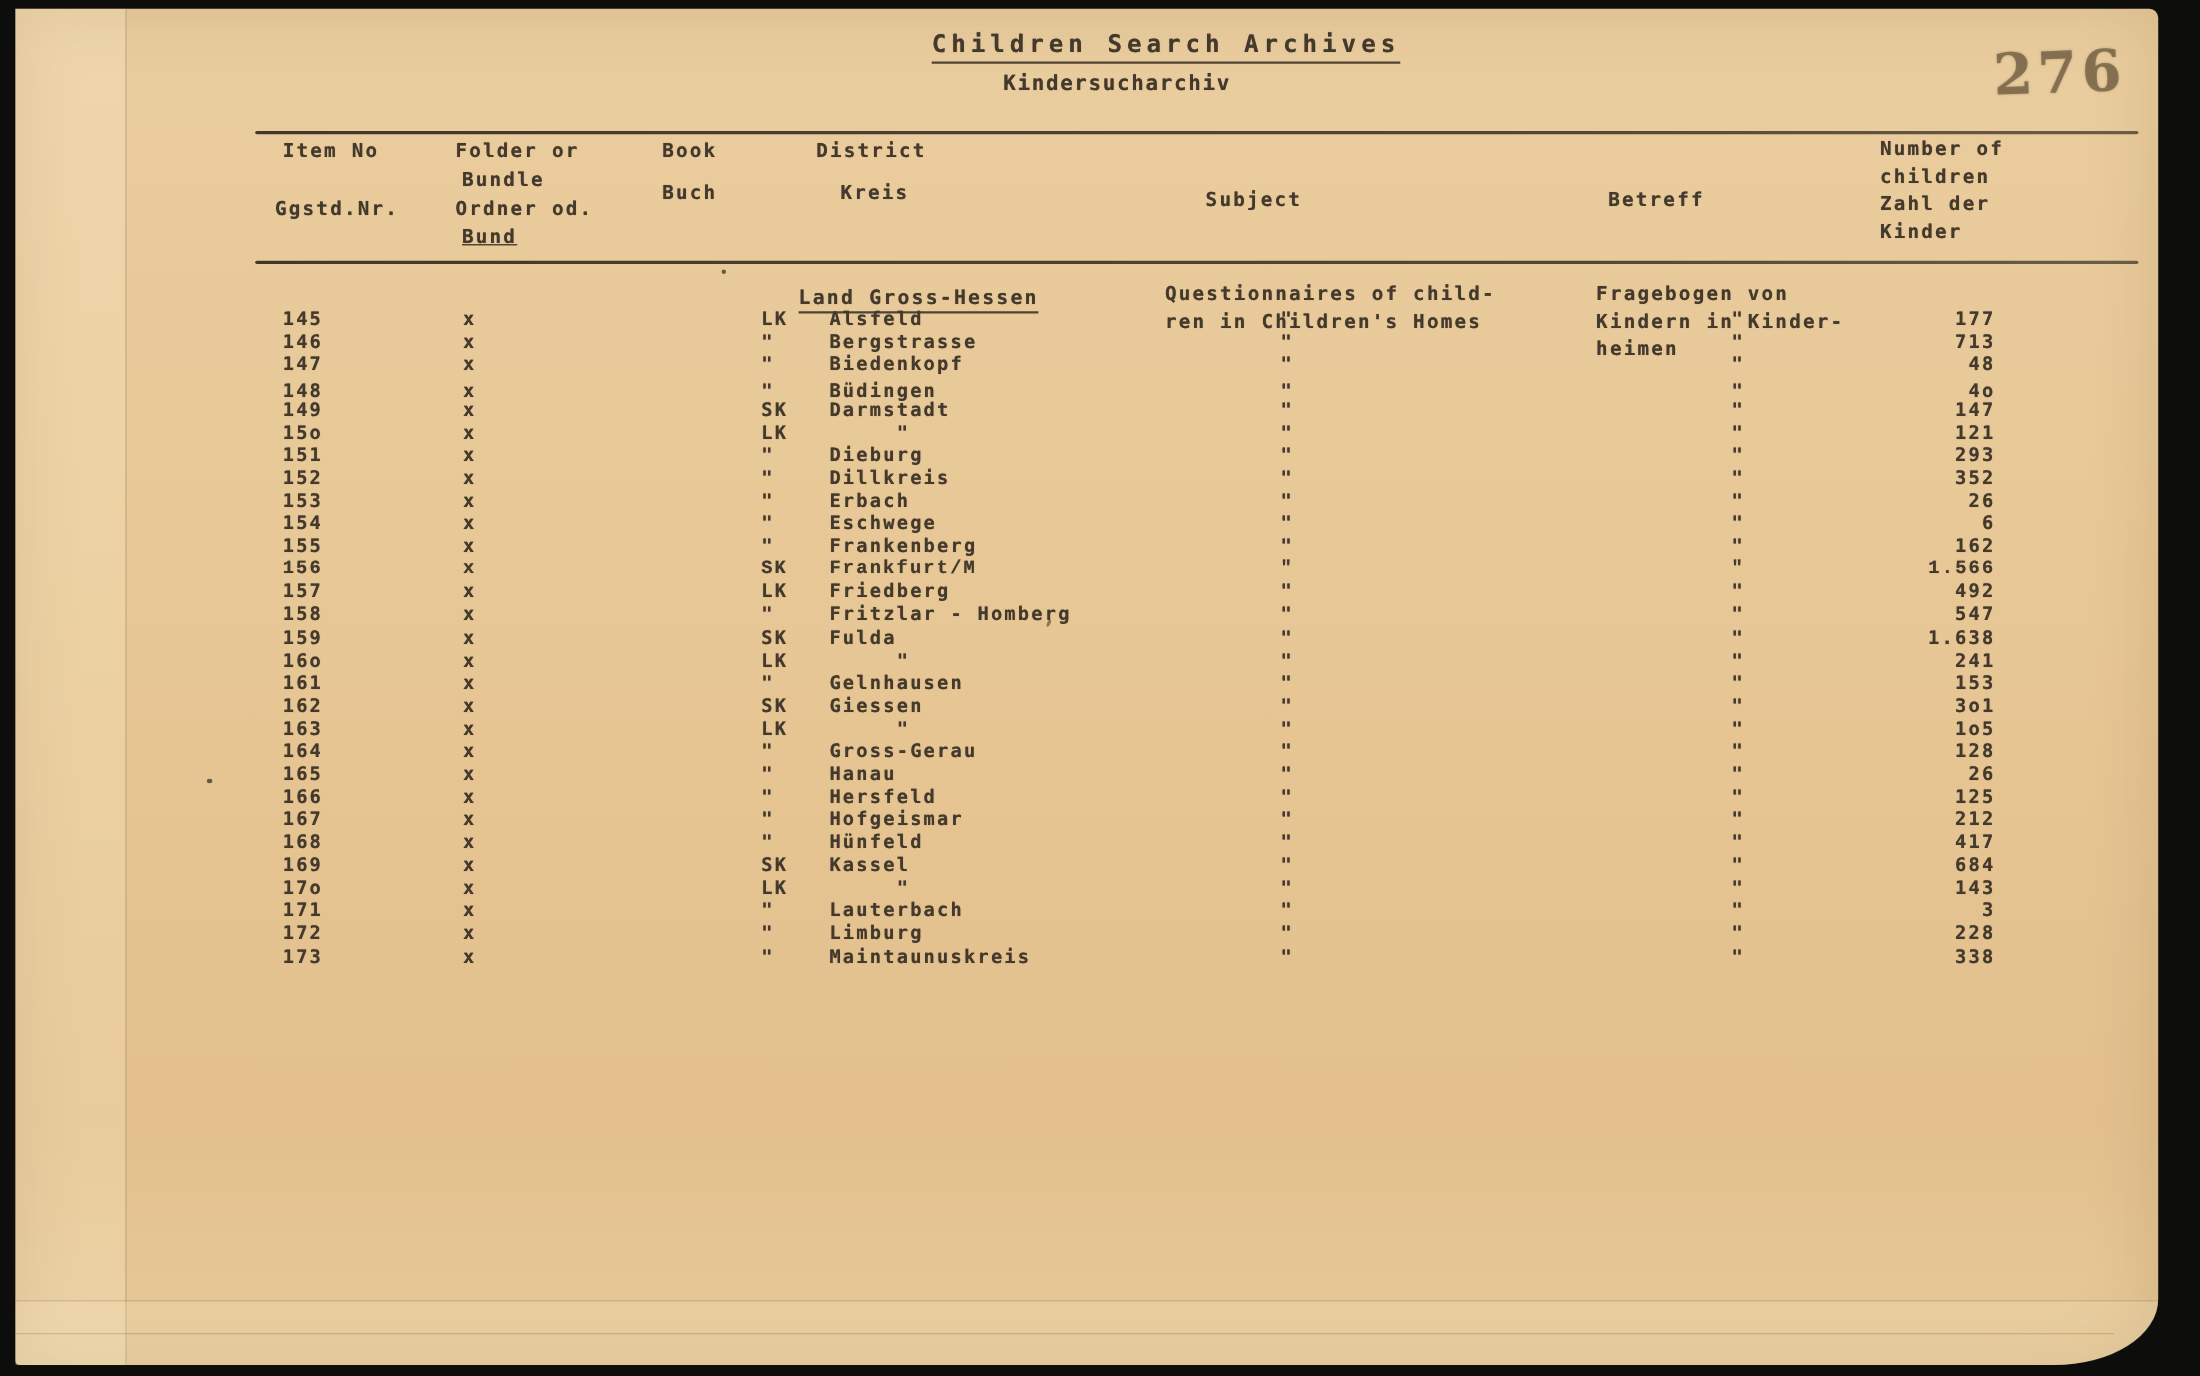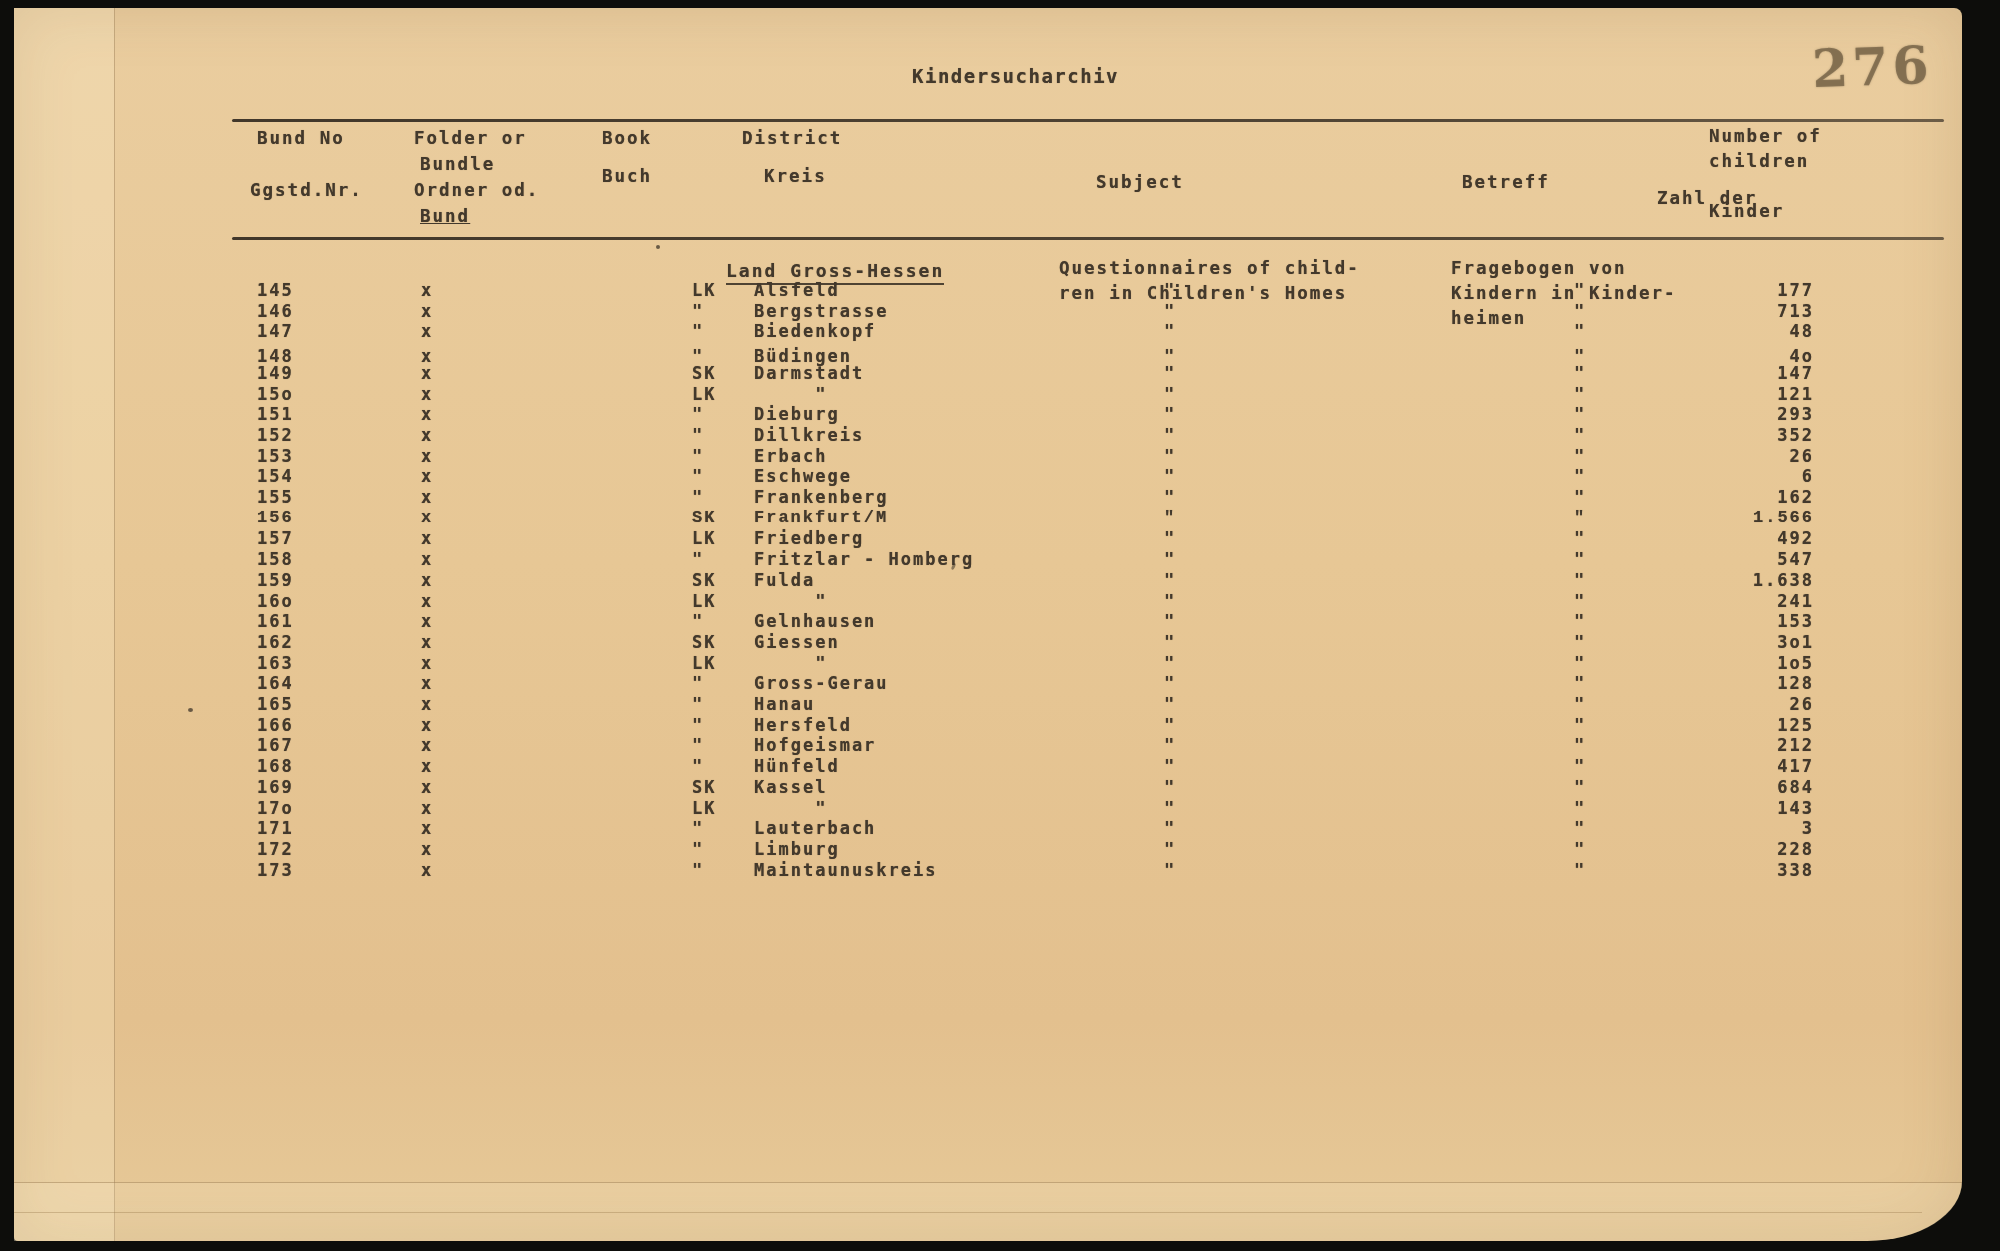--- a/index.html
+++ b/index.html
@@ -72,21 +72,21 @@
   .h-folder-3{left:400px;top:172px;}
   .h-folder-4{left:406px;top:198px;text-decoration:underline;}
   .h-book-en{left:588px;top:120px;}
   .h-book-de{left:588px;top:158px;}
   .h-district-en{left:728px;top:120px;}
   .h-district-de{left:750px;top:158px;}
   .h-subject{left:1082px;top:164px;}
   .h-betreff{left:1448px;top:164px;}
   .h-num-1{left:1695px;top:118px;}
   .h-num-2{left:1695px;top:143px;}
-  .h-num-3{left:1643px;top:168px;margin-top:12px;}
+  .h-num-3{left:1695px;top:168px;}
   .h-num-4{left:1695px;top:193px;}
   
   #section-region{
     left:712px;top:252px;font-size:18px;
     border-bottom:2.5px solid rgba(62,52,40,0.9);
     padding-bottom:2px;
   }
   .sec{font-size:17.5px;}
   .s-en1{left:1045px;top:250px;}
   .s-en2{left:1045px;top:275px;}
@@ -115,27 +115,28 @@
 </style>
 </head>
 <body>
 
 <div id="paper">
 
   <div class="edge-left"></div>
   <div class="edge-bottom"></div>
   <div class="edge-bottom-line2"></div>
 
+  <div class="abs ink" id="doc-title">Children Search Archives</div>
   <div class="abs ink" id="doc-subtitle">Kindersucharchiv</div>
   <div class="abs" id="page-stamp">276</div>
 
   <div class="rule" id="rule-top"></div>
   <div class="rule" id="rule-mid"></div>
 
-  <div class="abs ink hcell h-item-en">Bund No</div>
+  <div class="abs ink hcell h-item-en">Item No</div>
   <div class="abs ink hcell h-item-de">Ggstd.Nr.</div>
   <div class="abs ink hcell h-folder-1">Folder or</div>
   <div class="abs ink hcell h-folder-2">Bundle</div>
   <div class="abs ink hcell h-folder-3">Ordner od.</div>
   <div class="abs ink hcell h-folder-4">Bund</div>
   <div class="abs ink hcell h-book-en">Book</div>
   <div class="abs ink hcell h-book-de">Buch</div>
   <div class="abs ink hcell h-district-en">District</div>
   <div class="abs ink hcell h-district-de">Kreis</div>
   <div class="abs ink hcell h-subject">Subject</div>

